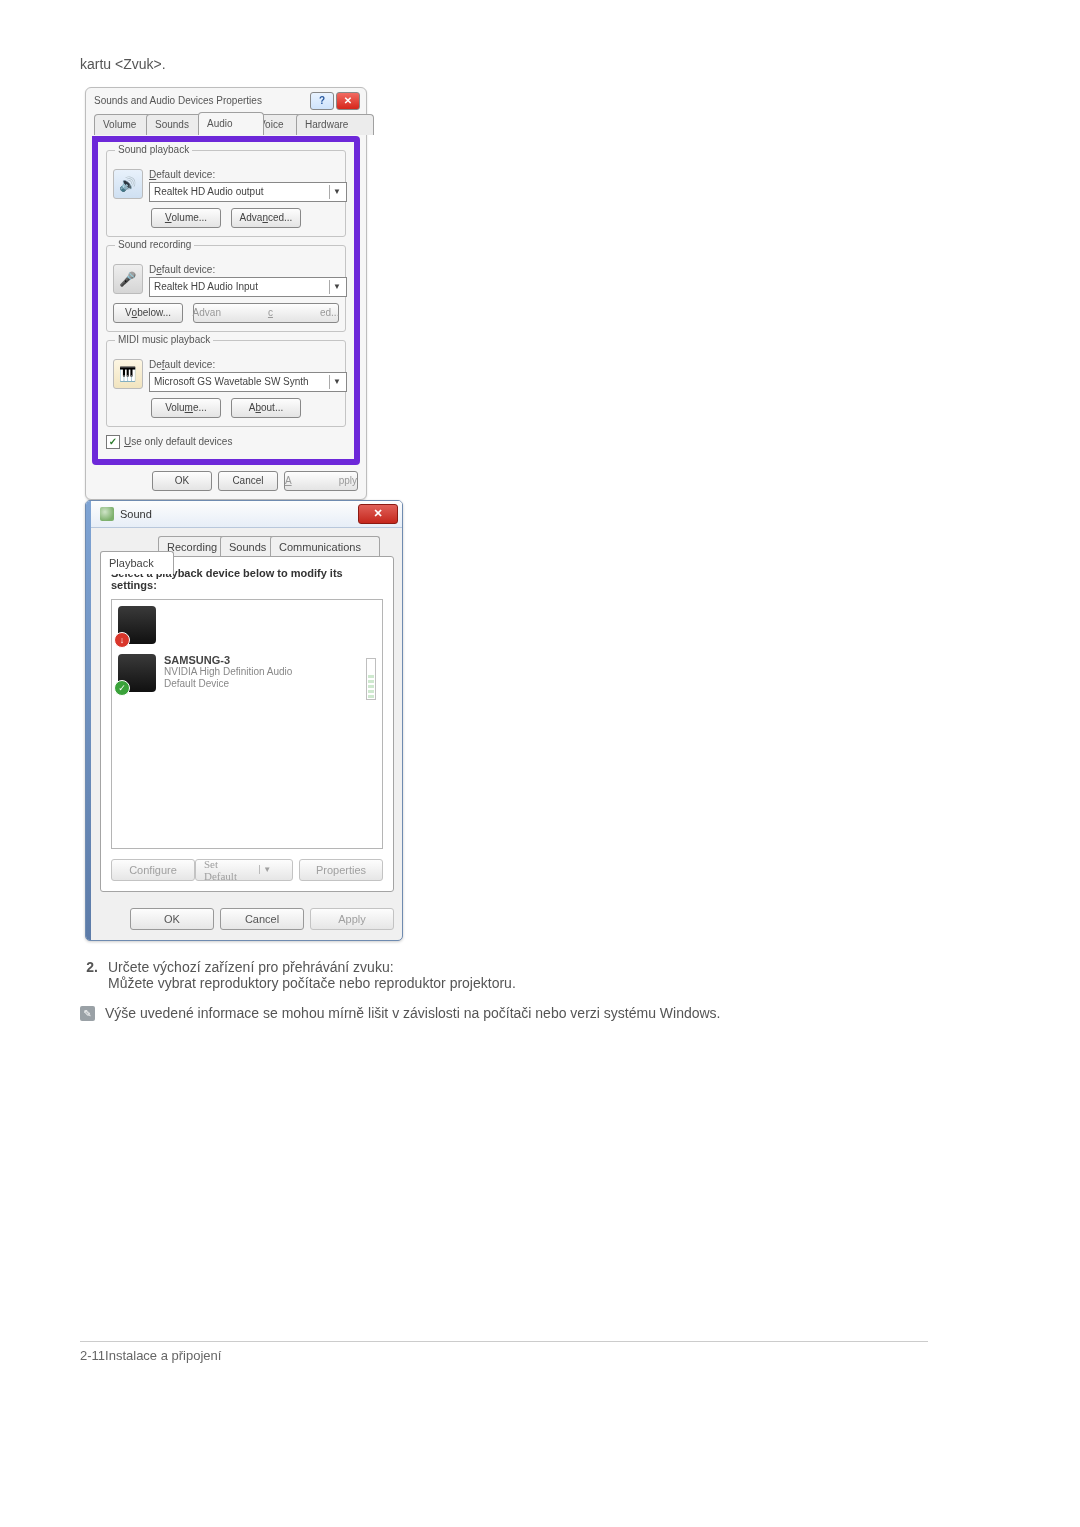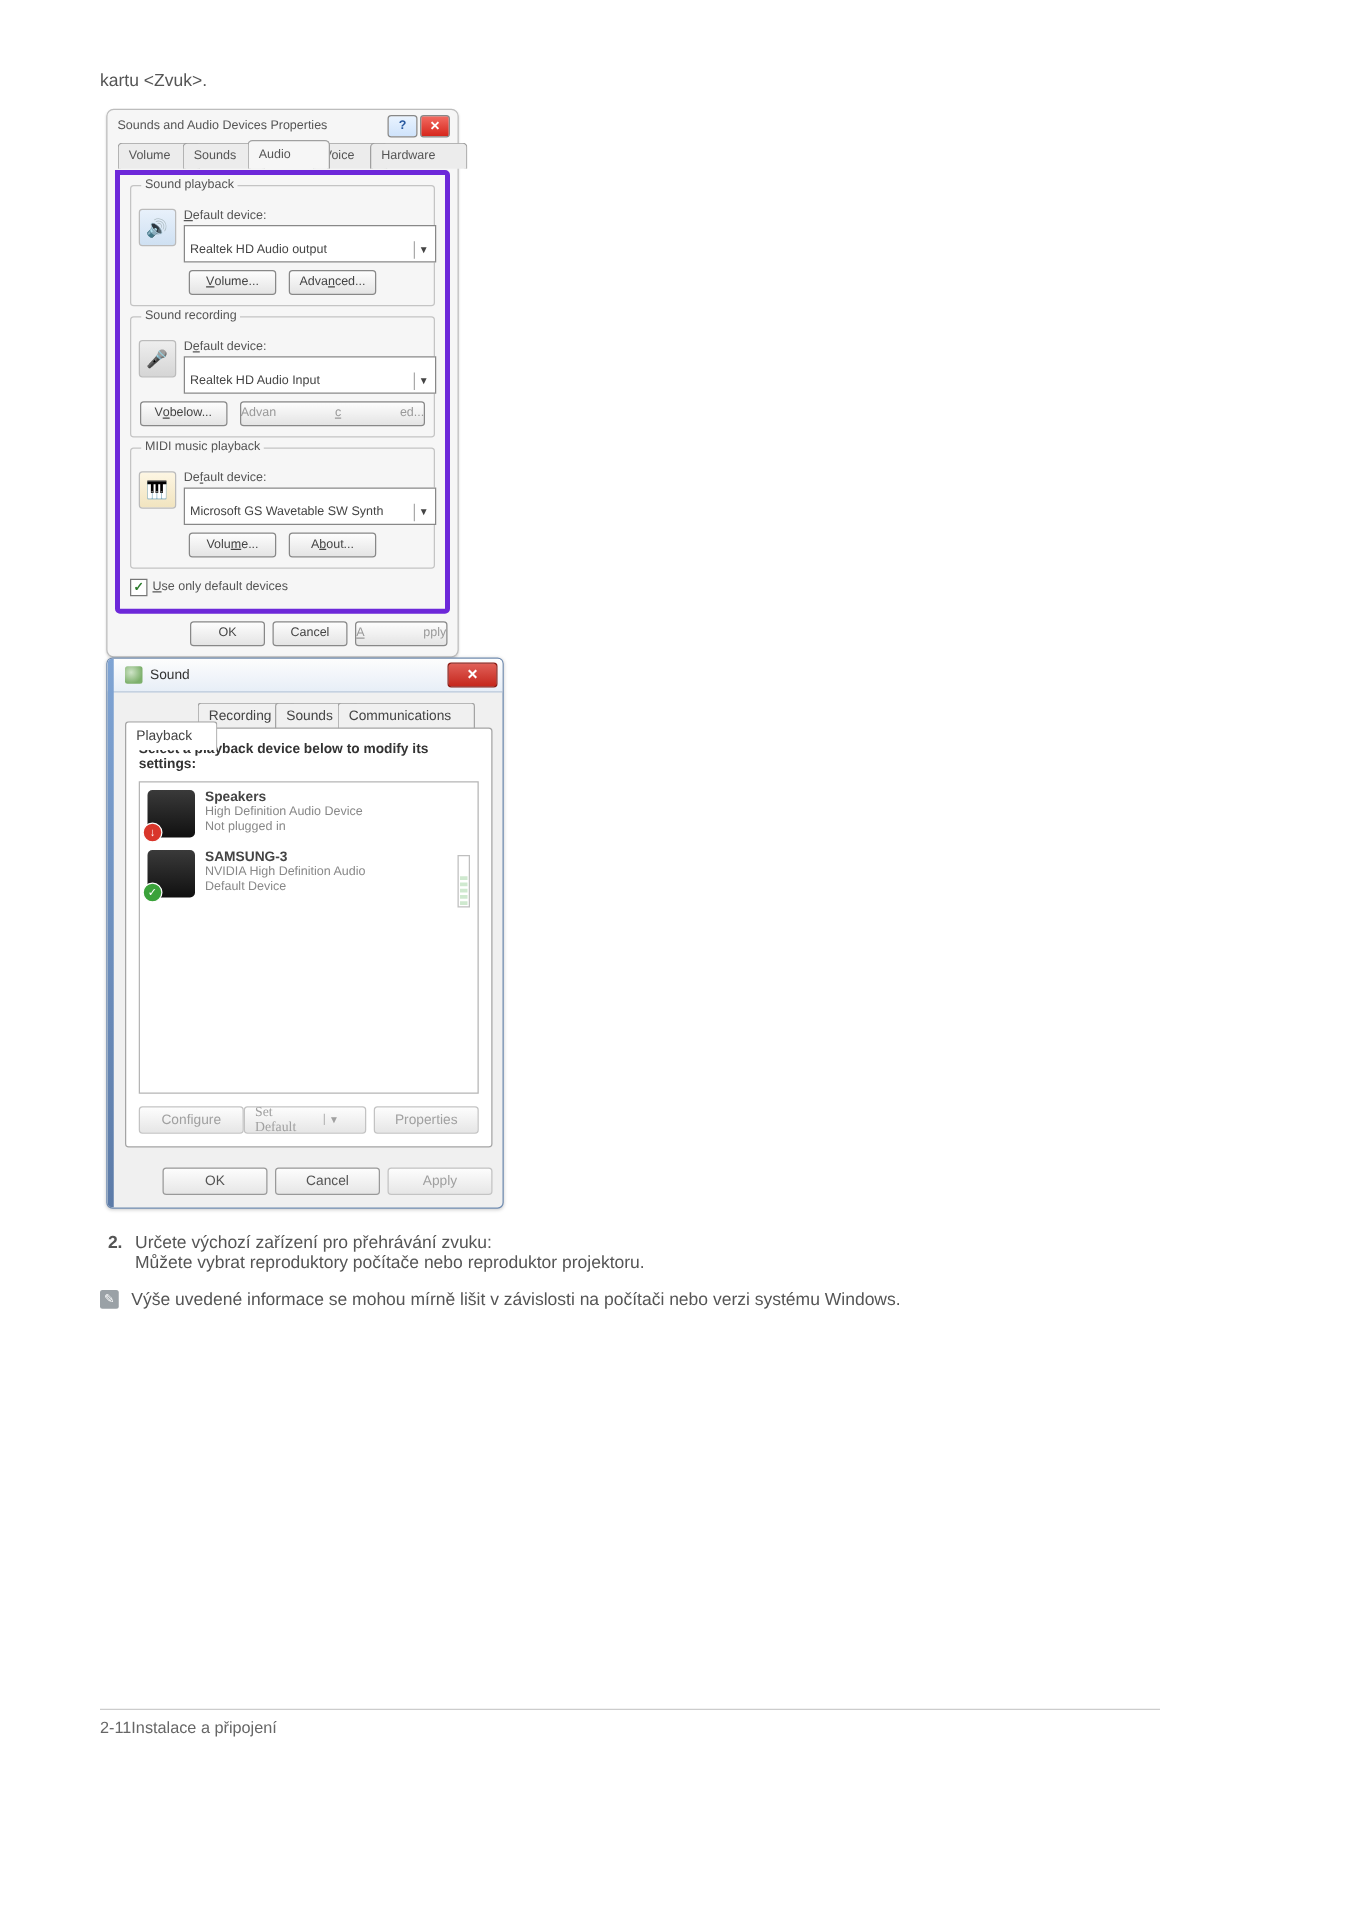--- a/index.html
+++ b/index.html
@@ -61,21 +61,21 @@
     font-size: 10px; color:#555;
   }
   .xp-tab.active { background:#f6f6f6; z-index:2; height:22px; top:-2px; }
   .xp-tab-volume  { left: 2px;  width: 48px; }
   .xp-tab-sounds  { left: 54px; width: 48px; }
   .xp-tab-audio   { left:106px; width: 48px; }
   .xp-tab-voice   { left:158px; width: 42px; }
   .xp-tab-hw      { left:204px; width: 60px; }
   .xp-tabpage {
     margin: 0 6px 6px 6px;
-    border:4px solid #6d28d9;
+    border:6px solid #6d28d9;
     border-radius: 0 4px 4px 4px;
     background:#f6f6f6;
     padding: 8px 8px 4px 8px;
     position: relative; z-index:1;
   }
   .xp-group {
     border:1px solid #c4c4c4;
     border-radius:3px;
     margin-bottom: 8px;
     padding: 18px 6px 8px 6px;
@@ -96,21 +96,21 @@
   }
   .xp-icon.mic { background: linear-gradient(#eee,#d5d5d5); }
   .xp-icon.midi { background: linear-gradient(#fdf6e3,#f1e4bf); }
   .xp-field { flex:1; }
   .xp-label { margin-bottom:2px; }
   .xp-select {
     width:100%; height:18px;
     border:1px solid #888;
     background:#fff;
     display:flex; align-items:center; justify-content:space-between;
-    padding:10px 2px 0 4px;
+    padding:0 2px 0 4px;
     font-size:10px; color:#444;
   }
   .xp-select .arrow {
     width:14px; height:14px;
     border-left:1px solid #aaa;
     display:flex; align-items:center; justify-content:center;
     font-size:8px; color:#444;
   }
   .xp-btnrow { display:flex; justify-content:center; gap:10px; margin-top:6px; }
   .xp-btn {
@@ -402,25 +402,20 @@
         <div class="w7-tab w7-tab-snd">Sounds</div>
         <div class="w7-tab w7-tab-com">Communications</div>
       </div>
       <div class="w7-page">
         <div class="w7-instr">Select a playback device below to modify its settings:</div>
         <div class="w7-list">
           <div class="w7-item">
             <div class="w7-devicon">
               <div class="w7-badge badge-red">↓</div>
             </div>
-            <div class="w7-item-body">
-              <div class="w7-item-title">Speakers</div>
-              <div class="w7-item-sub">High Definition Audio Device</div>
-              <div class="w7-item-sub">Not plugged in</div>
-            </div>
           </div>
           <div class="w7-item">
             <div class="w7-devicon">
               <div class="w7-badge badge-green">✓</div>
             </div>
             <div class="w7-item-body">
               <div class="w7-item-title">SAMSUNG-3</div>
               <div class="w7-item-sub">NVIDIA High Definition Audio</div>
               <div class="w7-item-sub">Default Device</div>
             </div>

